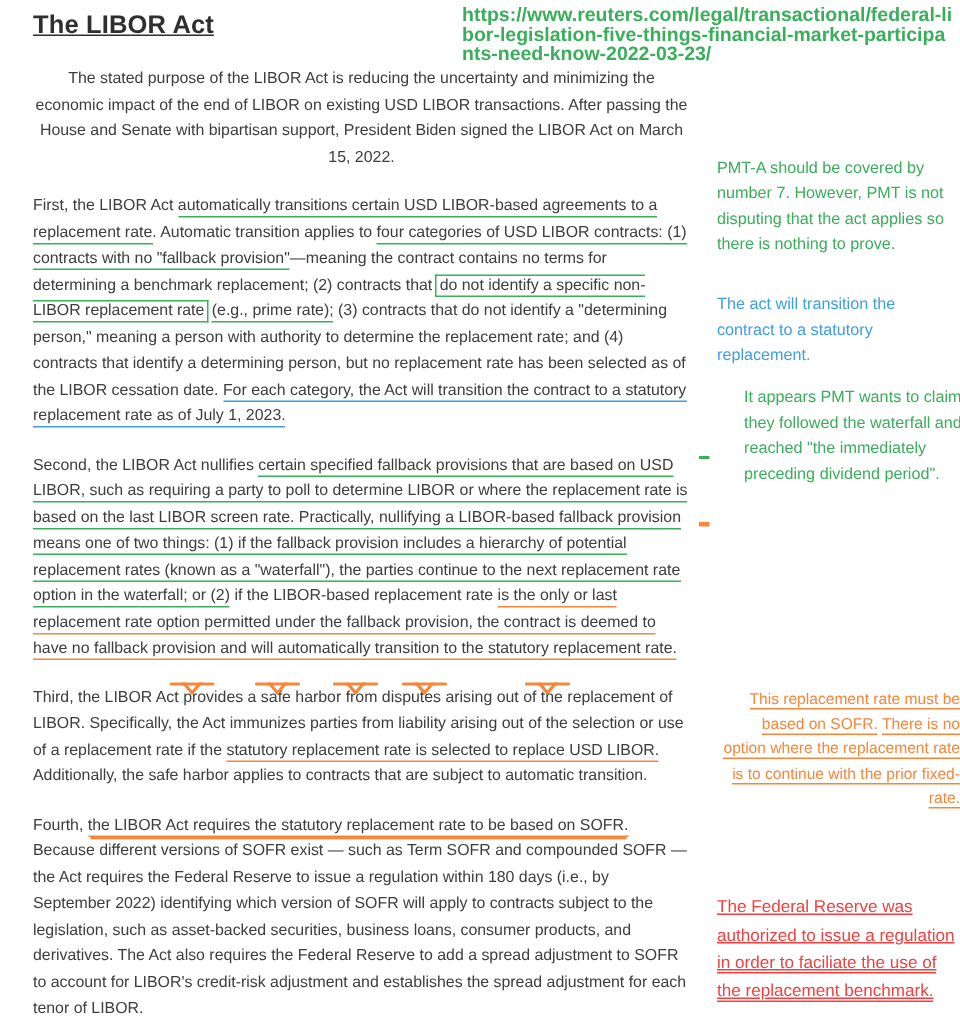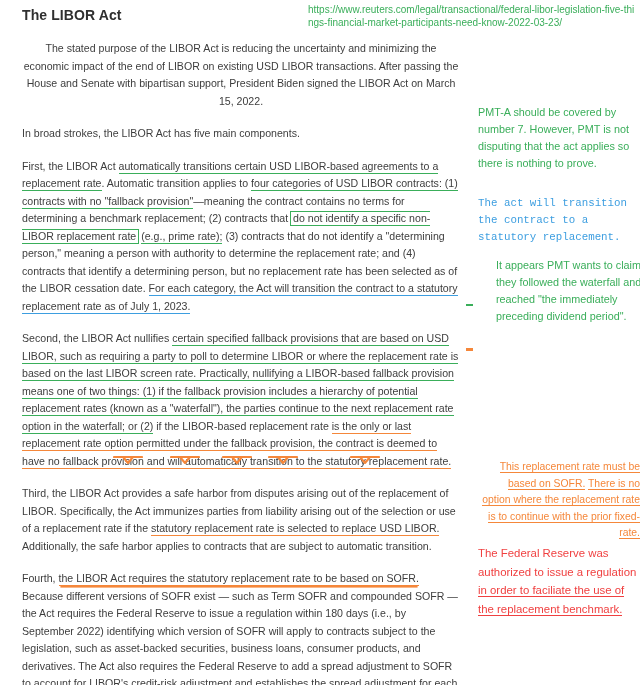--- a/index.html
+++ b/index.html
@@ -19,25 +19,26 @@
 
   
   #doc-column {
     position: absolute;
     left: 8px;
     top: 0px;
     width: 462px;
   }
 
   #page-title {
-    font-size: 14px;
+    font-size: 17px;
     font-weight: bold;
     color: #2f2f2f;
     margin: 7px 0 0 14px;
     letter-spacing: 0.1px;
+    text-decoration: underline;
   }
 
   .para {
     font-size: 10.6px;
     line-height: 17.5px;
     color: #3d3d3d;
     margin: 0 0 0 14px;
     width: 438px;
     text-align: left;
   }
@@ -118,48 +119,46 @@
   .note-red    { color: #f04040; }
 
   .note .ul-o { border-bottom: 1.5px solid #f5873a; }
   .note .ul-r { border-bottom: 1.5px solid #f04040; }
 
   #url-note {
     position: absolute;
     left: 308px;
     top: 3px;
     width: 330px;
-    font-size: 10px;
+    font-size: 13px;
     line-height: 13px;
     color: #3aae5a;
     word-break: break-all;
+    font-weight: bold;
   }
 
   #note-1 { left: 478px; top: 104px; }
-  #note-2 { left: 478px; top: 195px; width: 160px; font-family: Liberation Mono, monospace; }
+  #note-2 { left: 478px; top: 195px; width: 160px; }
   #note-3 { left: 496px; top: 257px; width: 160px; }
   #note-4 { left: 480px; top: 459px; width: 160px; font-size: 10.4px; line-height: 16.5px; text-align: right; }
-  #note-5 { left: 478px; top: 544px; width: 163px; font-size: 11.4px; line-height: 18.5px; }
+  #note-5 { left: 478px; top: 596px; width: 163px; font-size: 11.4px; line-height: 18.5px; text-decoration: underline; }
 </style>
 </head>
 <body>
 
 <div id="url-note">https://www.reuters.com/legal/transactional/federal-libor-legislation-five-things-financial-market-participants-need-know-2022-03-23/</div>
 
 <div id="doc-column">
 
   <div id="page-title">The LIBOR Act</div>
 
   <p class="para p-gap-lg">
     <span>The stated purpose of the LIBOR Act is reducing the uncertainty and minimizing the economic impact of the end of LIBOR on existing USD LIBOR transactions. After passing the House and Senate with bipartisan support, President Biden signed the LIBOR Act on March 15, 2022.</span>
   </p>
 
-  <p class="para p-gap-md">
-    <span>In broad strokes, the LIBOR Act has five main components.</span>
-  </p>
 
   <p class="para p-gap-md">
     <span>First, the LIBOR Act </span><span class="u-green">automatically transitions certain USD LIBOR-based agreements to a replacement rate</span><span>. Automatic transition applies to </span><span class="u-green">four categories of USD LIBOR contracts: (1) contracts with no "fallback provision"</span><span>—meaning the contract contains no terms for determining a benchmark replacement; (2) contracts that </span><span class="box-green">do not identify a specific non-LIBOR replacement rate</span><span> </span><span class="u-green">(e.g., prime rate);</span><span> (3) contracts that do not identify a "determining person," meaning a person with authority to determine the replacement rate; and (4) contracts that identify a determining person, but no replacement rate has been selected as of the LIBOR cessation date. </span><span class="u-blue">For each category, the Act will transition the contract to a statutory replacement rate as of July 1, 2023.</span>
   </p>
 
   <p class="para p-gap-md">
     <span>Second, the LIBOR Act nullifies </span><span class="u-green">certain specified fallback provisions that are based on USD LIBOR, such as requiring a party to poll to determine LIBOR or where the replacement rate is based on the last LIBOR screen rate. Practically, nullifying a LIBOR-based fallback provision means one of two things: (1) if the fallback provision includes a hierarchy of potential replacement rates (known as a "waterfall"), the parties continue to the next replacement rate option in the waterfall; or (2)</span><span> if the LIBOR-based replacement rate </span><span class="u-orange">is the only or last replacement rate option permitted under the fallback provision, the contract is deemed to have no fallback provision and will automatically transition to the statutory replacement rate.</span>
   </p>
 
   <p class="para p-gap-md">

